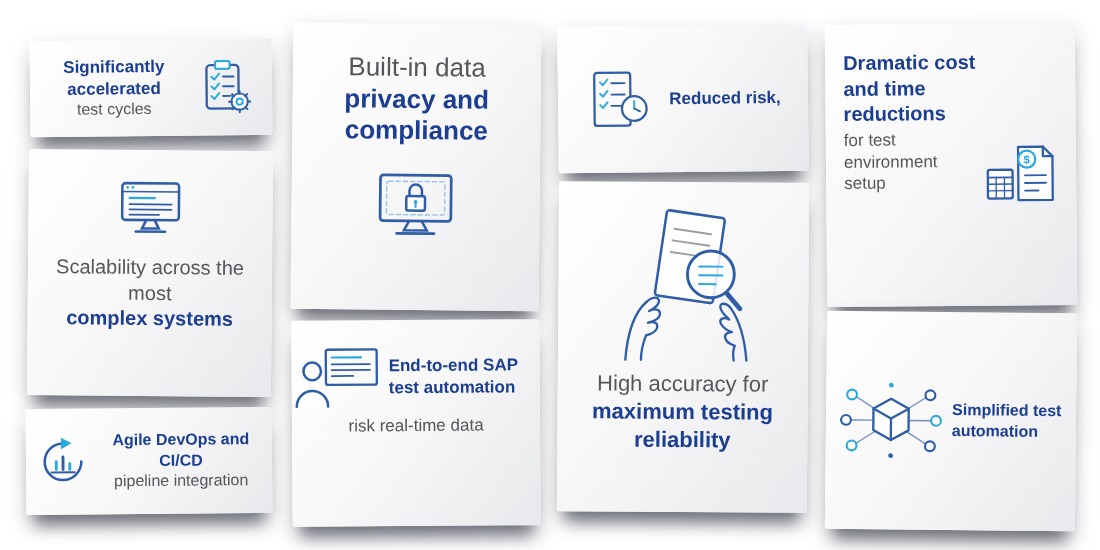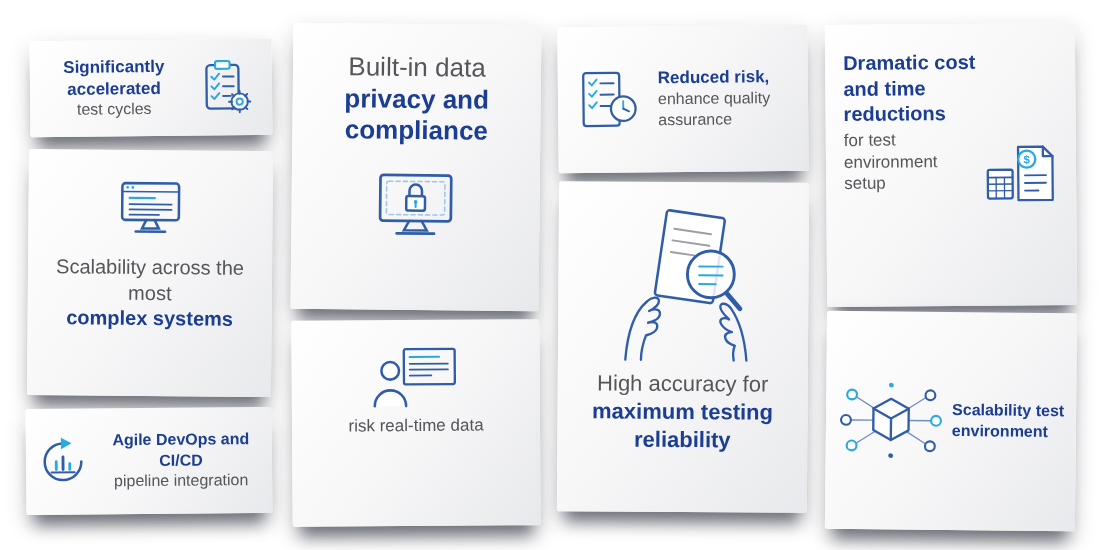--- a/index.html
+++ b/index.html
@@ -182,20 +182,21 @@
           <svg viewBox="0 0 92 66" width="90" height="65" stroke-linecap="round">
             <rect x="34" y="5" width="52" height="36" rx="2" fill="none" stroke="#2f5da8" stroke-width="2.4"></rect>
             <line x1="40" y1="13" x2="70" y2="13" stroke="#2aa9e0" stroke-width="2.2"></line>
             <line x1="40" y1="20" x2="79" y2="20" stroke="#2f5da8" stroke-width="1.8"></line>
             <line x1="40" y1="26" x2="79" y2="26" stroke="#2f5da8" stroke-width="1.8"></line>
             <line x1="40" y1="32" x2="62" y2="32" stroke="#2f5da8" stroke-width="1.8"></line>
             <circle cx="20" cy="27" r="9" fill="#ffffff" stroke="#2f5da8" stroke-width="2.6"></circle>
             <path d="M4 63 a16 16 0 0 1 32 0" fill="#ffffff" stroke="#2f5da8" stroke-width="2.6"></path>
           </svg>
         </span>
+        <div class="txt-bold blue t17">End-to-end SAP test automation</div>
       </div>
       <div class="gray t17 center">risk real-time data</div>
     </div>
   </div>
 
   <div class="card c6">
     <div class="row">
       <span class="icon">
         <svg viewBox="0 0 74 66" width="70" height="63" stroke-linecap="round">
           <rect x="10" y="4" width="38" height="56" rx="3" fill="none" stroke="#2f5da8" stroke-width="2.4"></rect>
@@ -205,21 +206,20 @@
           <line x1="28" y1="27" x2="42" y2="27" stroke="#2f5da8" stroke-width="2"></line>
           <path d="M16 38 l3 3 5 -6" fill="none" stroke="#2aa9e0" stroke-width="2"></path>
           <line x1="28" y1="39" x2="38" y2="39" stroke="#2f5da8" stroke-width="2"></line>
           <circle cx="52" cy="42" r="13" fill="#ffffff" stroke="#2f5da8" stroke-width="2.4"></circle>
           <line x1="52" y1="42" x2="52" y2="34" stroke="#2aa9e0" stroke-width="2"></line>
           <line x1="52" y1="42" x2="58" y2="45" stroke="#2f5da8" stroke-width="2"></line>
         </svg>
       </span>
       <div class="txt left">
         <div class="blue t17">Reduced risk,</div>
-        <div class="gray t16">enhance quality assurance</div>
       </div>
     </div>
   </div>
 
   <div class="card c7">
     <div class="col">
       <span class="icon">
         <svg viewBox="0 0 190 170" width="186" height="166" stroke-linecap="round" stroke-linejoin="round">
           <g transform="rotate(8 100 70)">
             <rect x="70" y="16" width="60" height="88" rx="3" fill="#ffffff" stroke="#2f5da8" stroke-width="2.6"></rect>
@@ -289,18 +289,18 @@
           <circle cx="12" cy="48" r="5" fill="#ffffff" stroke="#2f5da8" stroke-width="2.2"></circle>
           <circle cx="18" cy="74" r="5" fill="#ffffff" stroke="#2aa9e0" stroke-width="2.2"></circle>
           <circle cx="98" cy="22" r="5" fill="#ffffff" stroke="#2f5da8" stroke-width="2.2"></circle>
           <circle cx="104" cy="48" r="5" fill="#ffffff" stroke="#2aa9e0" stroke-width="2.2"></circle>
           <circle cx="98" cy="74" r="5" fill="#ffffff" stroke="#2f5da8" stroke-width="2.2"></circle>
           <circle cx="58" cy="12" r="2.5" fill="#2aa9e0"></circle>
           <circle cx="58" cy="84" r="2.5" fill="#2f5da8"></circle>
         </svg>
       </span>
       <div class="txt left">
-        <div class="blue t16">Scalability test environment</div>
+        <div class="blue t16">Simplified test automation</div>
       </div>
     </div>
   </div>
 
 </div>
 
 </body></html>

